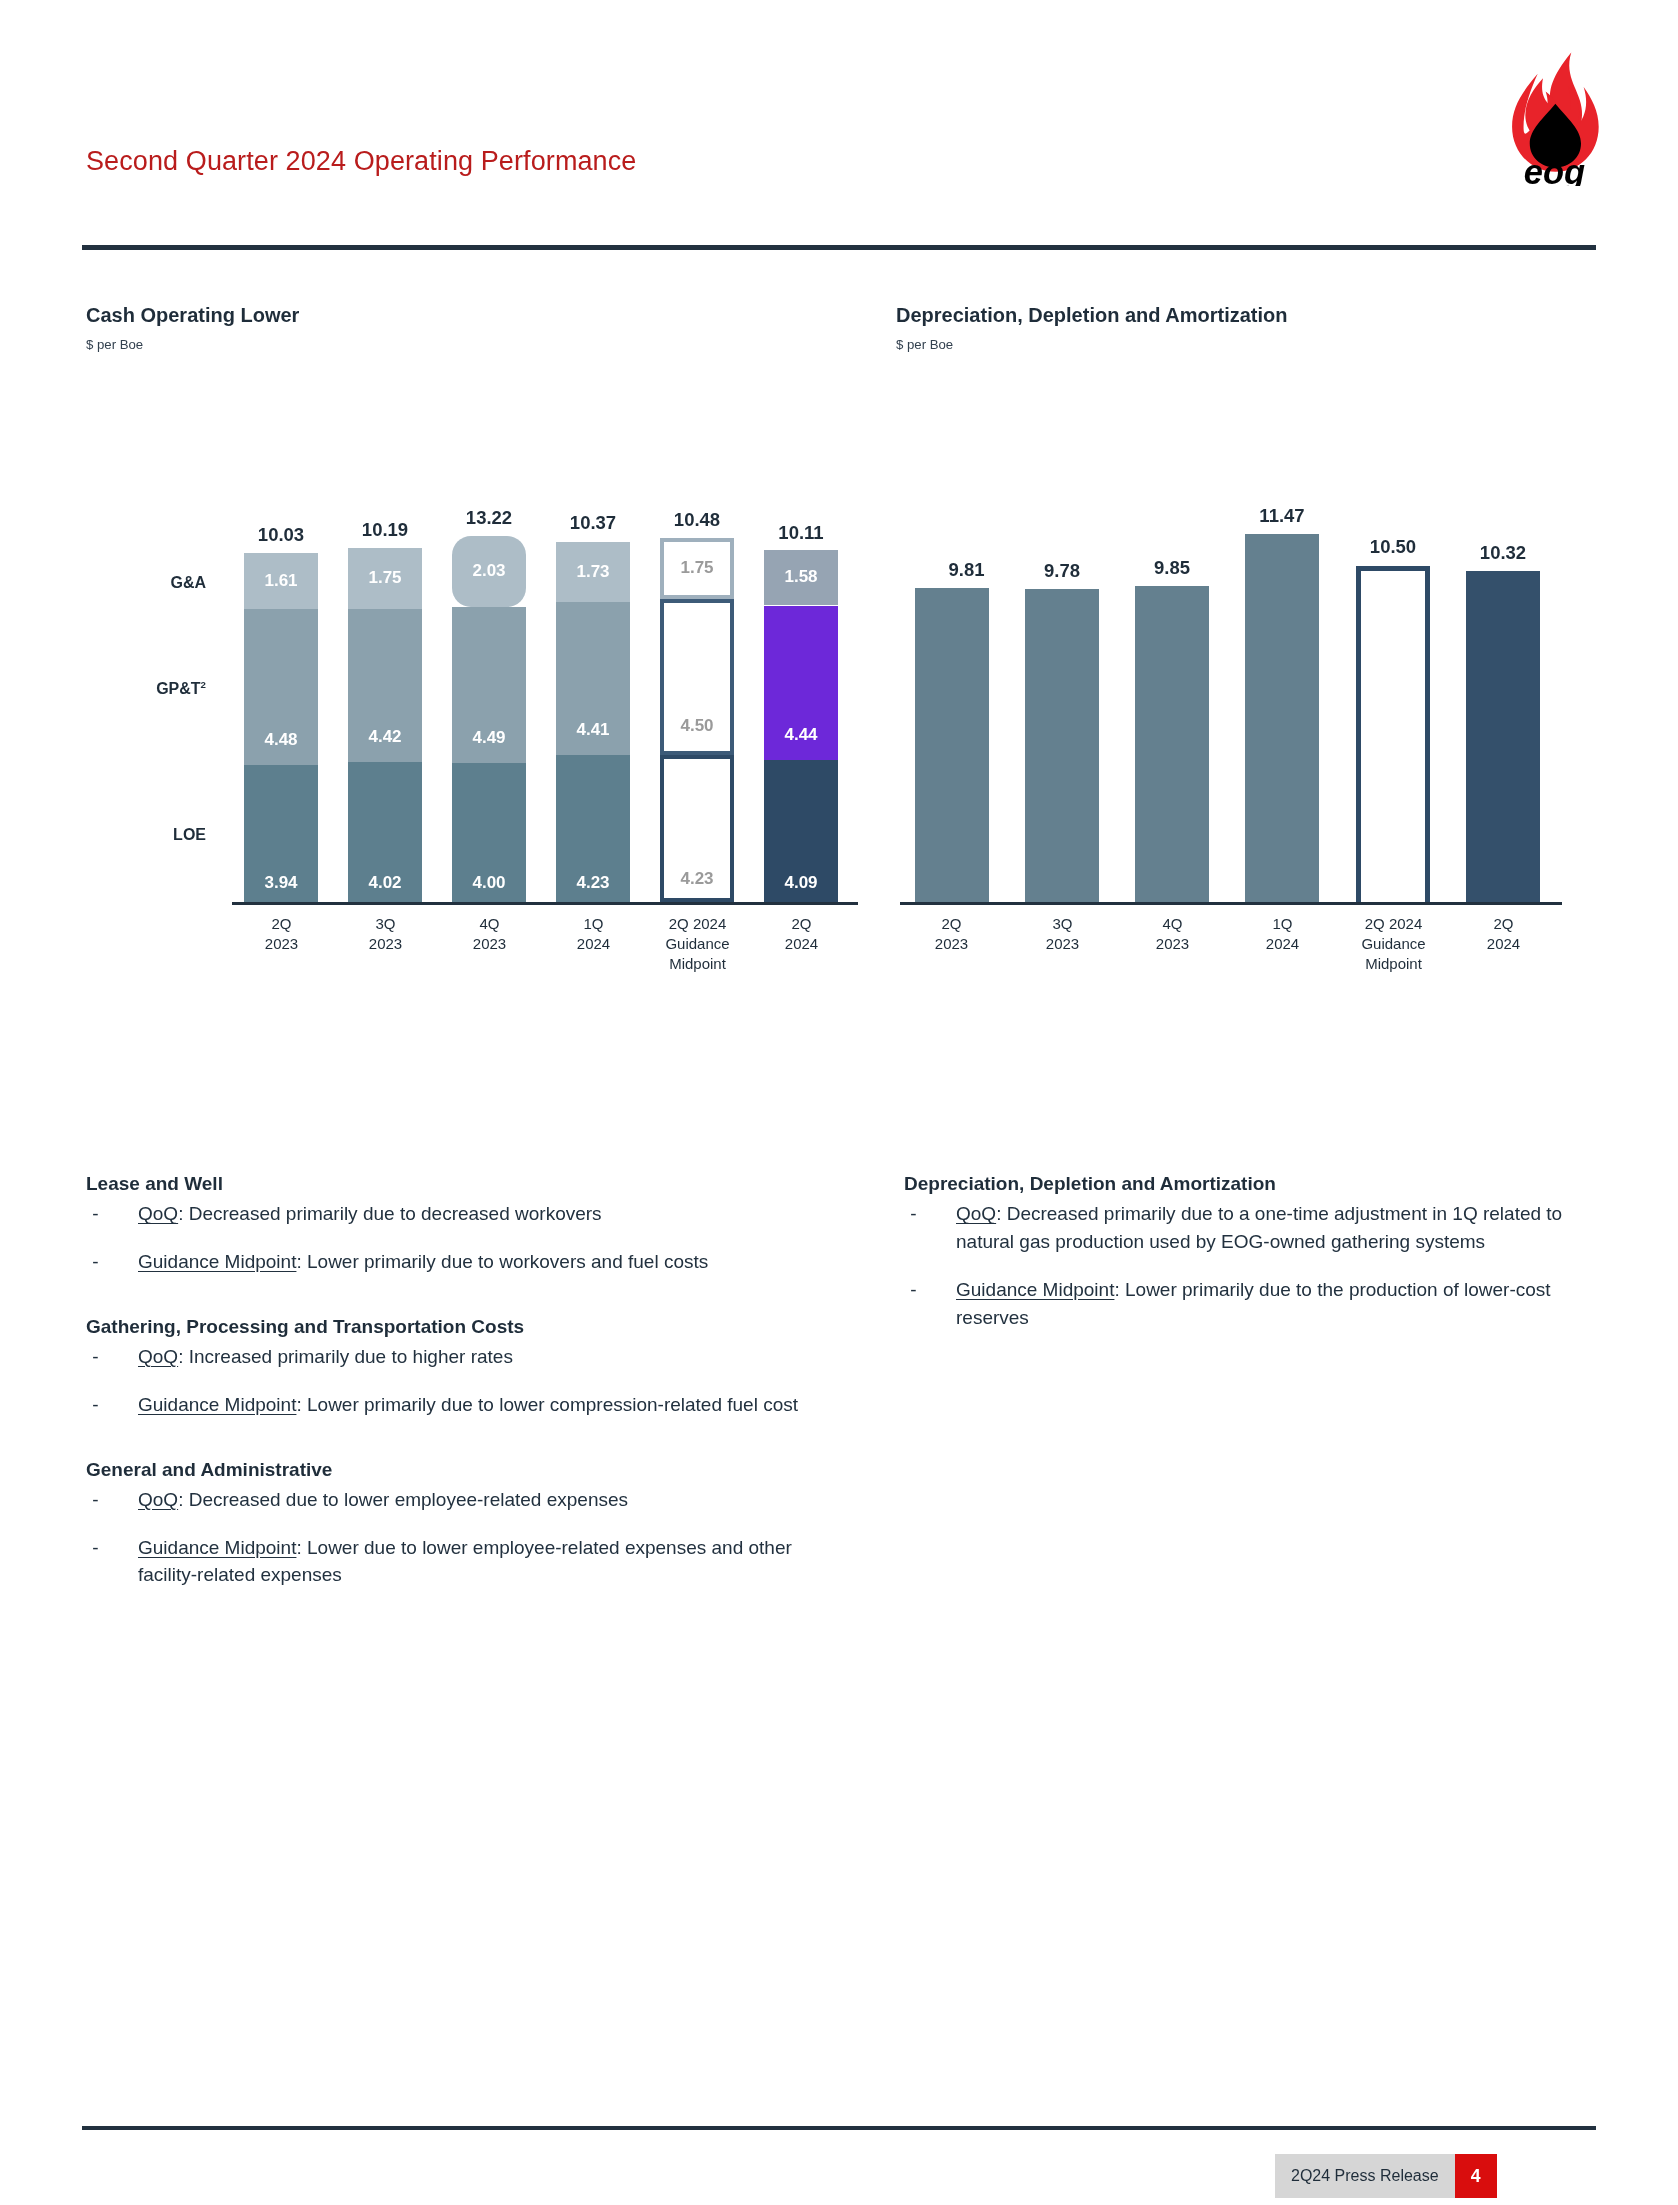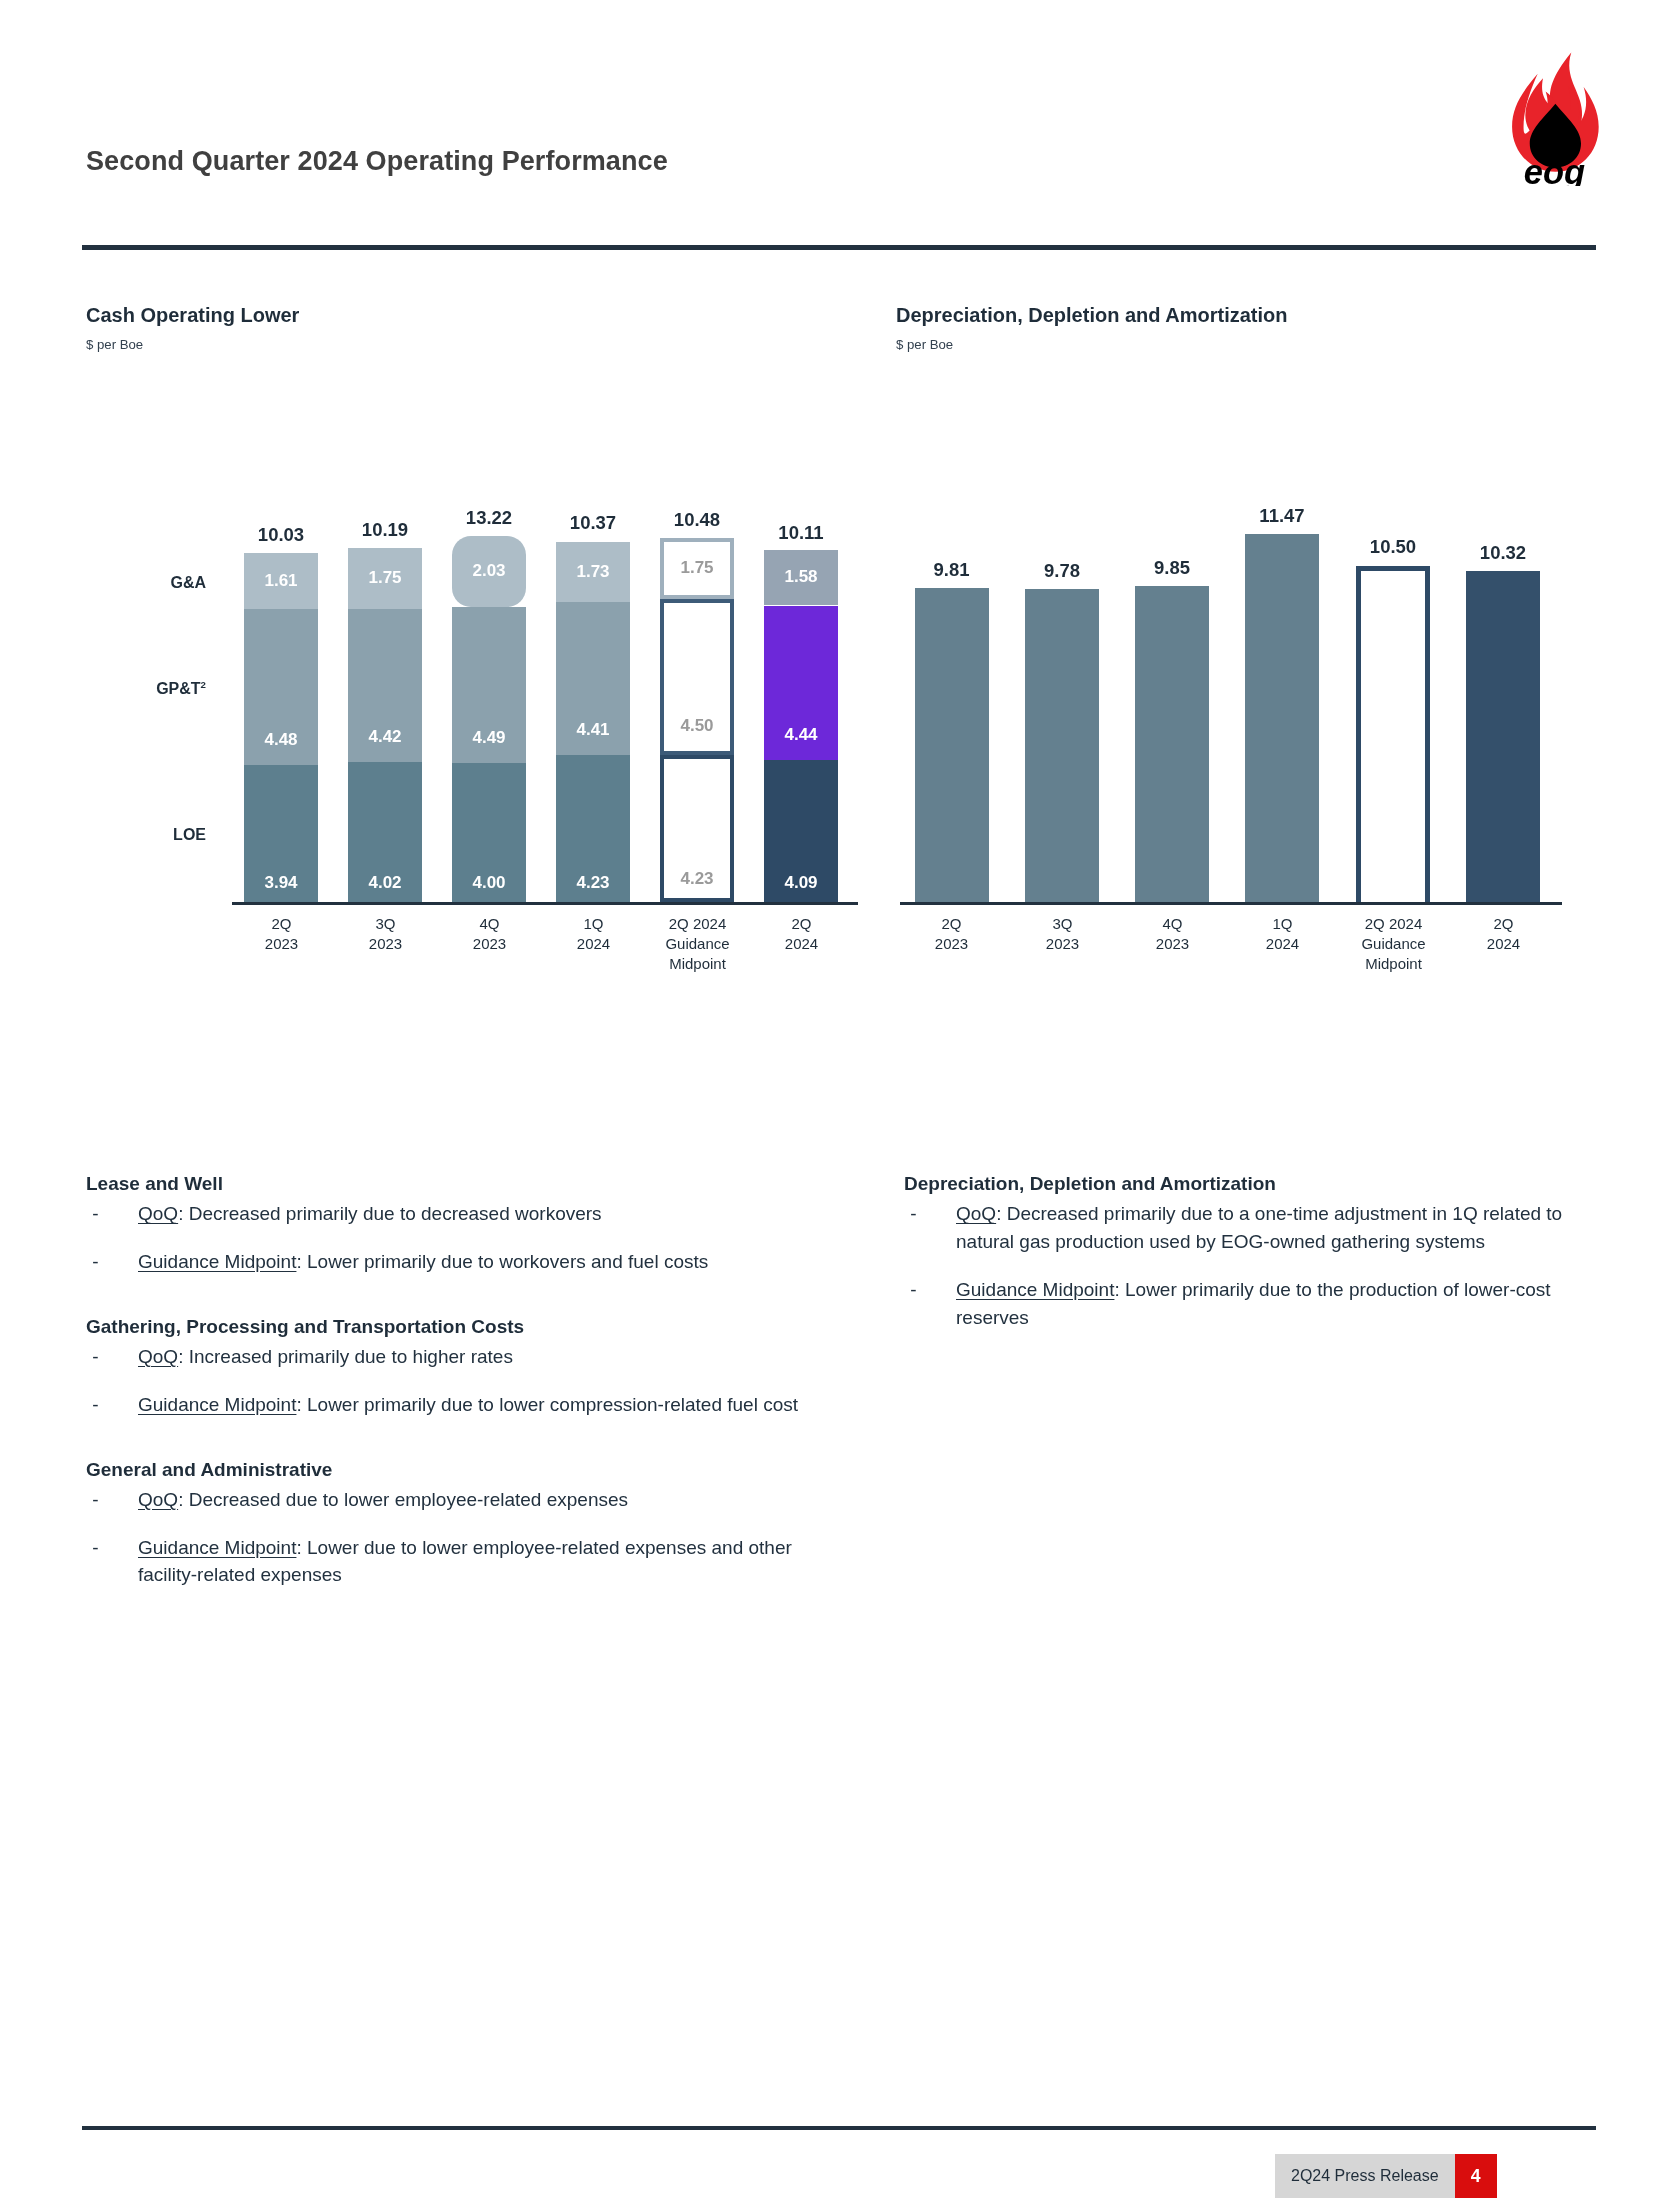--- a/index.html
+++ b/index.html
@@ -6,21 +6,21 @@
   body{
     width:1678px;height:2237px;background:#ffffff;
     font-family:"Liberation Sans", sans-serif;
     color:#22313f; position:relative; overflow:hidden;
   }
   .page{position:absolute;inset:0;}
 
   
   .slide-title{
     position:absolute;left:86px;top:146px;
-    font-size:27px;font-weight:bold;color:#404040;letter-spacing:0.1px;
+    font-size:27px;font-weight:normal;color:#b91c1c;letter-spacing:0.1px;
   }
   .header-rule{
     position:absolute;left:82px;top:245px;width:1514px;height:4.9px;
     background:#22313f;
   }
   .logo{position:absolute;left:1497px;top:49px;width:115px;height:137px;}
   .logo svg{width:100%;height:100%;display:block;}
 
   
   .panel{position:absolute;top:304px;}
@@ -185,21 +185,21 @@
         <div class="total" style="bottom: 358px;">10.11</div>
       </div>
       <div class="rowlabel" style="bottom: 313px;">G&amp;A</div>
       <div class="rowlabel" style="bottom: 207px;">GP&amp;T<sup>2</sup></div>
       <div class="rowlabel" style="bottom: 61px;">LOE</div>
     </div>
   <div class="plot right" id="plot-right">
     <div class="axis-line right"></div>
   <div class="barcol" style="left: 18.5px; width: 74px; height: 314px;">
         <div class="seg" style="bottom: 0px; height: 100%; background: rgb(100, 128, 143);"></div>
-        <div class="total" style="bottom: 321px;">9.81</div>
+        <div class="total" style="bottom: 321px; margin-left: 15px;">9.81</div>
       </div>
       <div class="barcol" style="left: 129px; width: 74px; height: 313px;">
         <div class="seg" style="bottom: 0px; height: 100%; background: rgb(100, 128, 143);"></div>
         <div class="total" style="bottom: 320px;">9.78</div>
       </div>
       <div class="barcol" style="left: 239px; width: 74px; height: 316px;">
         <div class="seg" style="bottom: 0px; height: 100%; background: rgb(100, 128, 143);"></div>
         <div class="total" style="bottom: 323px;">9.85</div>
       </div>
       <div class="barcol" style="left: 349px; width: 74px; height: 368px;">

